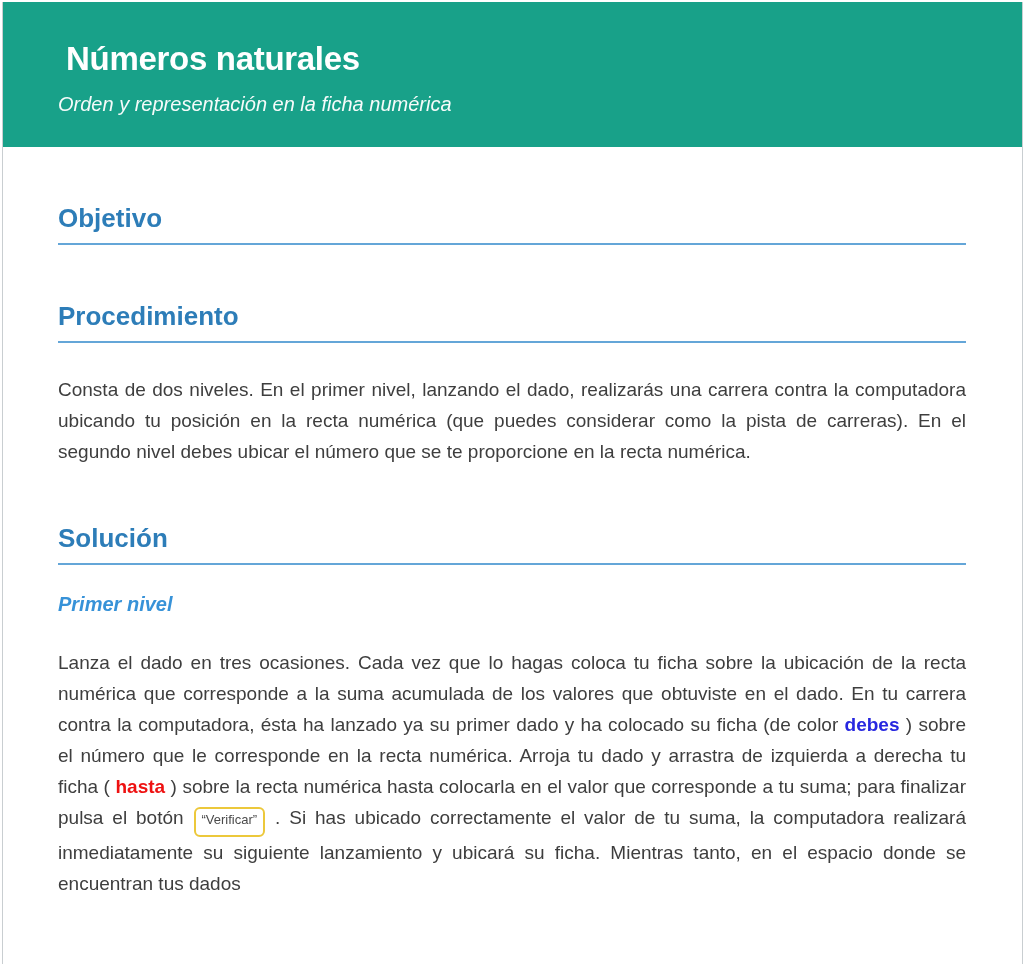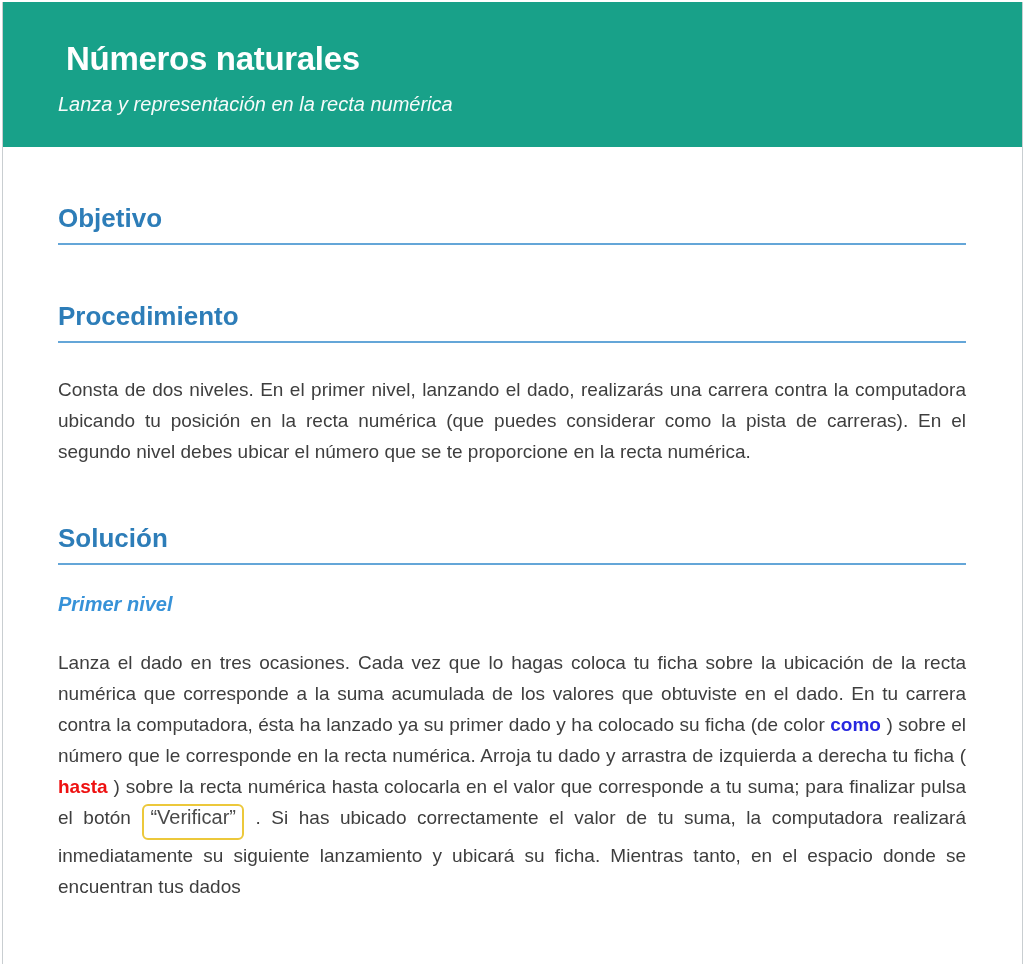--- a/index.html
+++ b/index.html
@@ -70,56 +70,56 @@
     font-weight: 700;
   }
   .word-red {
     color: #ee1111;
     font-weight: 700;
   }
   .verify-button {
     display: inline-block;
     border: 2px solid #ecc83b;
     border-radius: 6px;
-    padding: 0 6px 10px 6px;
+    padding: 0 6px 4px 6px;
     margin: 0 1px;
     line-height: 22px;
-    font-size: 20px;
+    font-size: 13px;
     color: #4a4a4a;
     background: #ffffff;
     vertical-align: baseline;
   }
 </style>
 </head>
 <body>
 
 <div class="page">
 
   <header class="banner">
     <h1>Números naturales</h1>
-    <p class="subtitle">Lanza y representación en la recta numérica</p>
+    <p class="subtitle">Orden y representación en la ficha numérica</p>
   </header>
 
   <main class="content">
 
     <section>
       <h2 class="section-heading">Objetivo</h2>
     </section>
 
     <section>
       <h2 class="section-heading">Procedimiento</h2>
       <p class="body-text">Consta de dos niveles. En el primer nivel, lanzando el dado, realizarás una carrera contra la computadora ubicando tu posición en la recta numérica (que puedes considerar como la pista de carreras). En el segundo nivel debes ubicar el número que se te proporcione en la recta numérica.</p>
     </section>
 
     <section>
       <h2 class="section-heading">Solución</h2>
       <h3 class="sub-heading">Primer nivel</h3>
       <p class="body-text">
         <span>Lanza el dado en tres ocasiones. Cada vez que lo hagas coloca tu ficha sobre la ubicación de la recta numérica que corresponde a la suma acumulada de los valores que obtuviste en el dado. En tu carrera contra la computadora, ésta ha lanzado ya su primer dado y ha colocado su ficha (de color </span>
-        <span class="word-blue">como</span>
+        <span class="word-blue">debes</span>
         <span>) sobre el número que le corresponde en la recta numérica. Arroja tu dado y arrastra de izquierda a derecha tu ficha (</span>
         <span class="word-red">hasta</span>
         <span>) sobre la recta numérica hasta colocarla en el valor que corresponde a tu suma; para finalizar pulsa el botón </span>
         <span class="verify-button">“Verificar”</span>
         <span>. Si has ubicado correctamente el valor de tu suma, la computadora realizará inmediatamente su siguiente lanzamiento y ubicará su ficha. Mientras tanto, en el espacio donde se encuentran tus dados</span>
       </p>
     </section>
 
   </main>
 </div>

